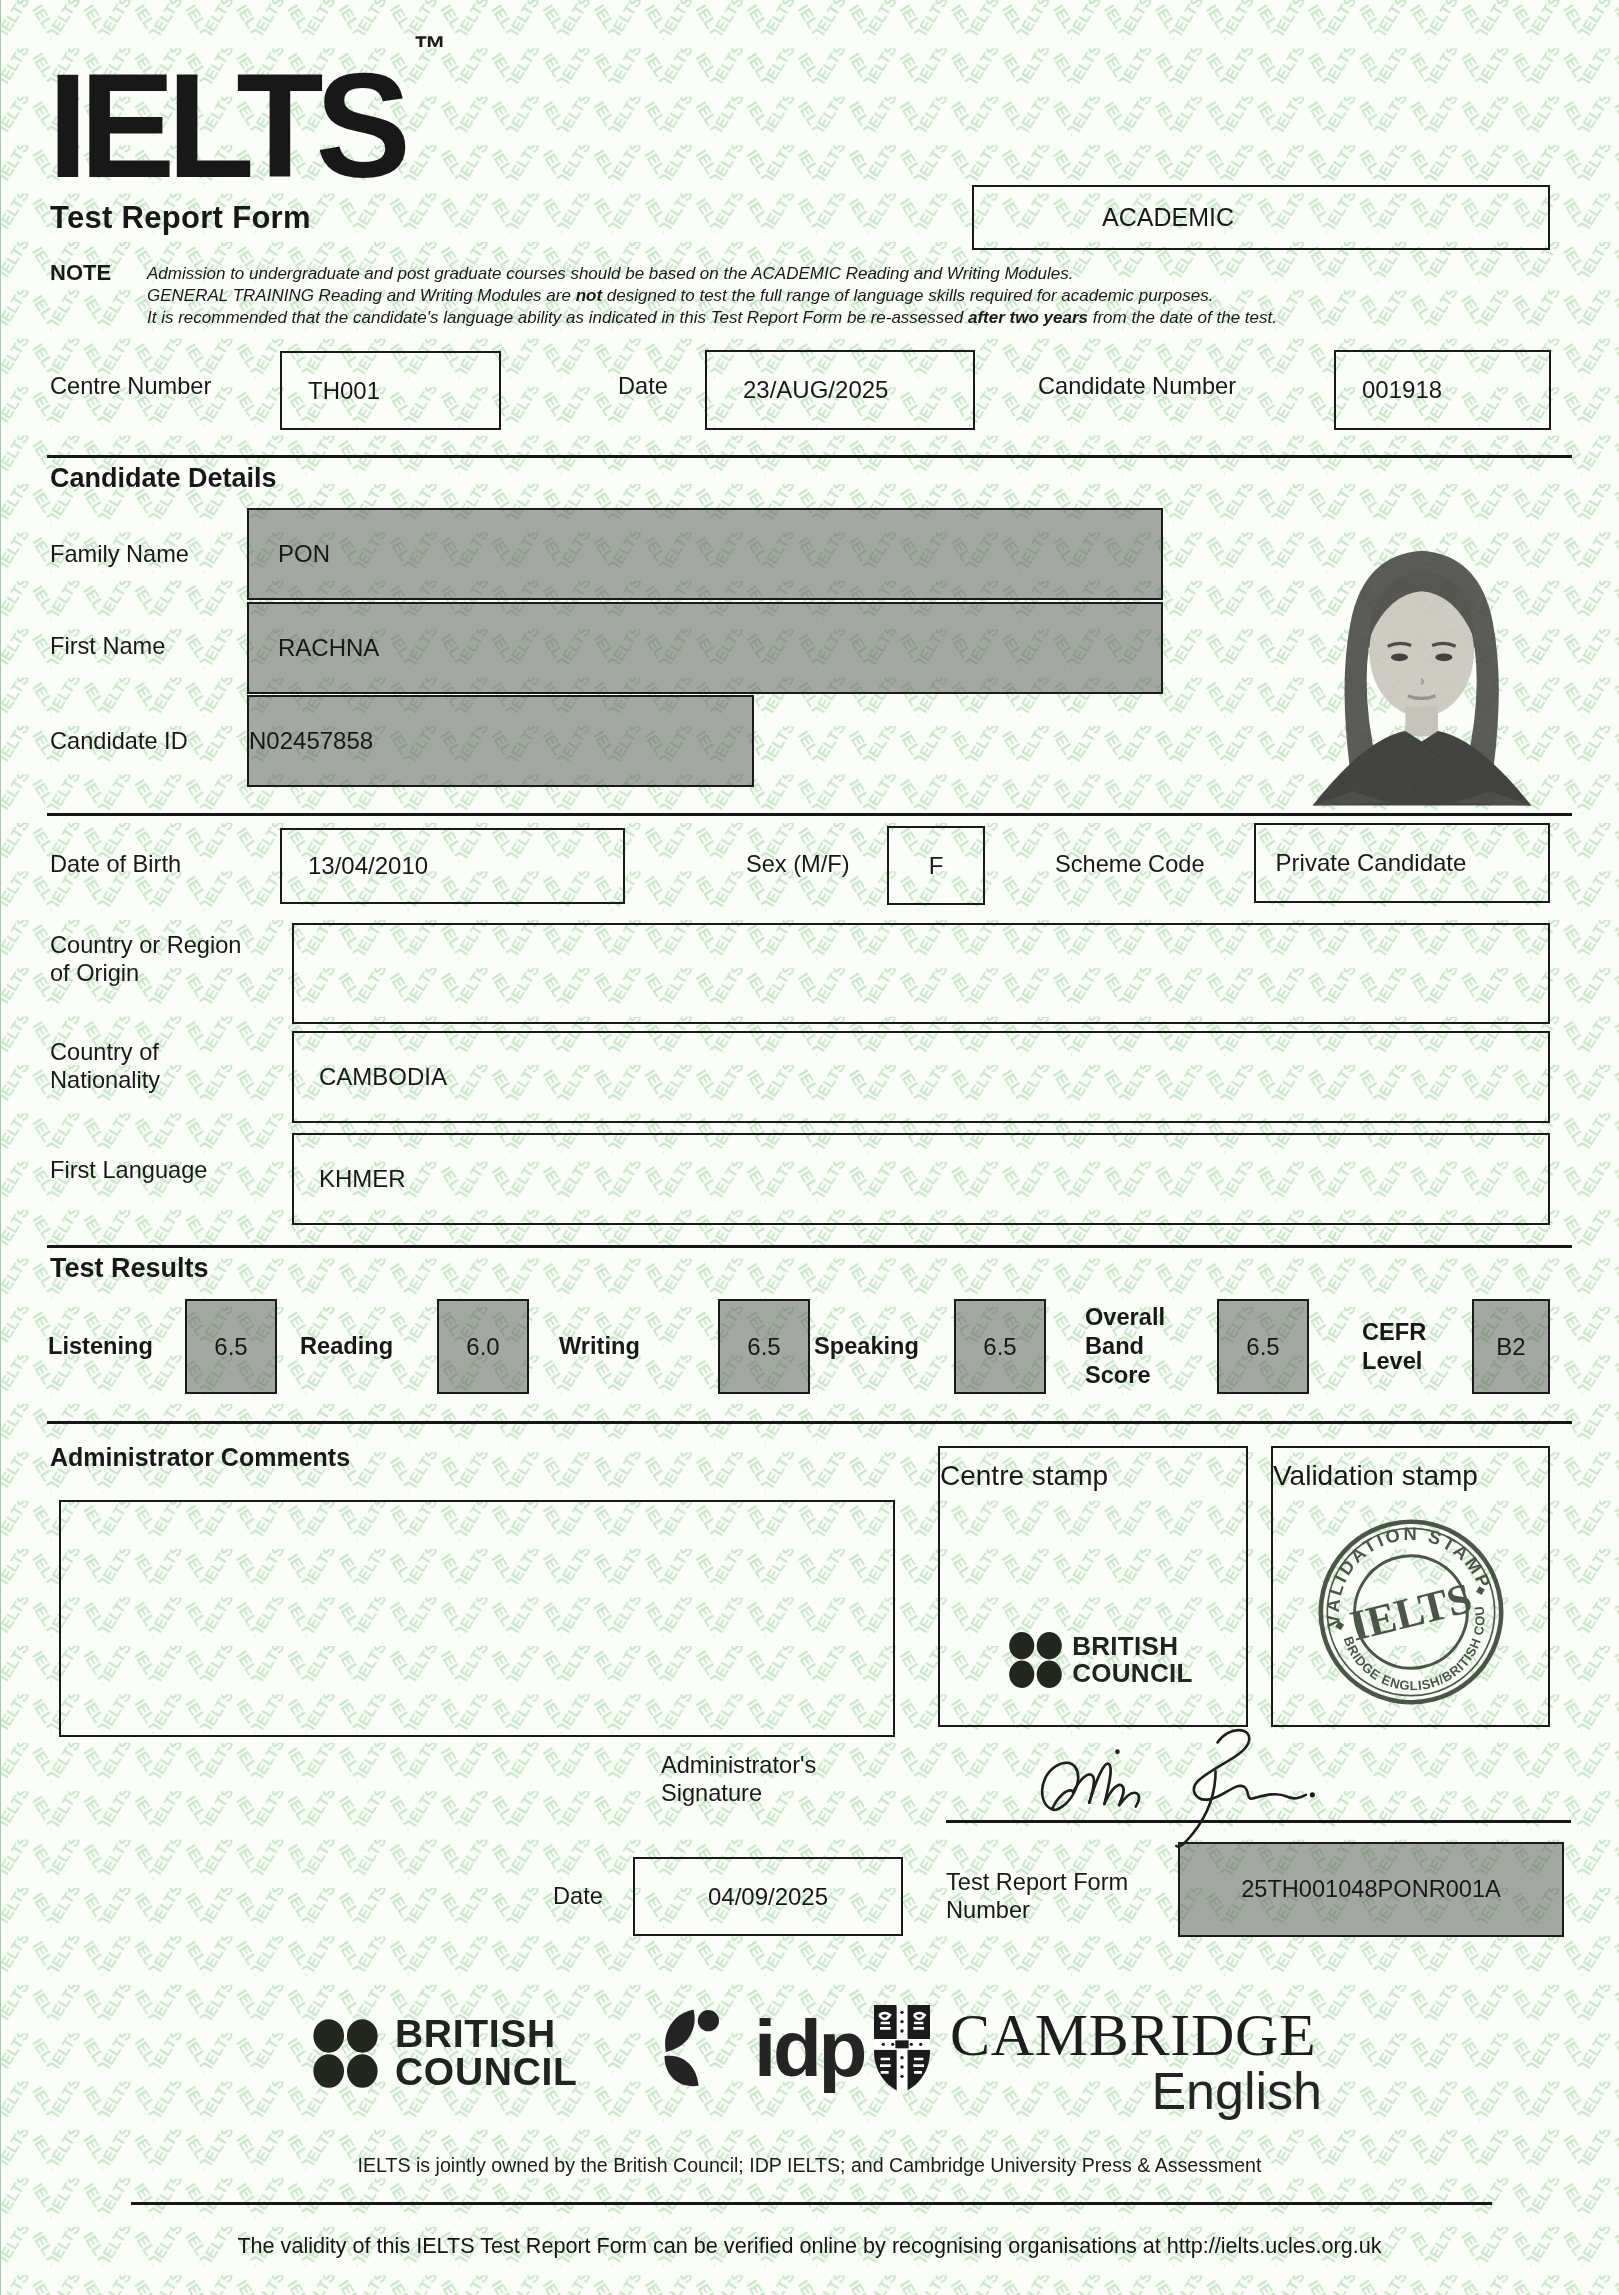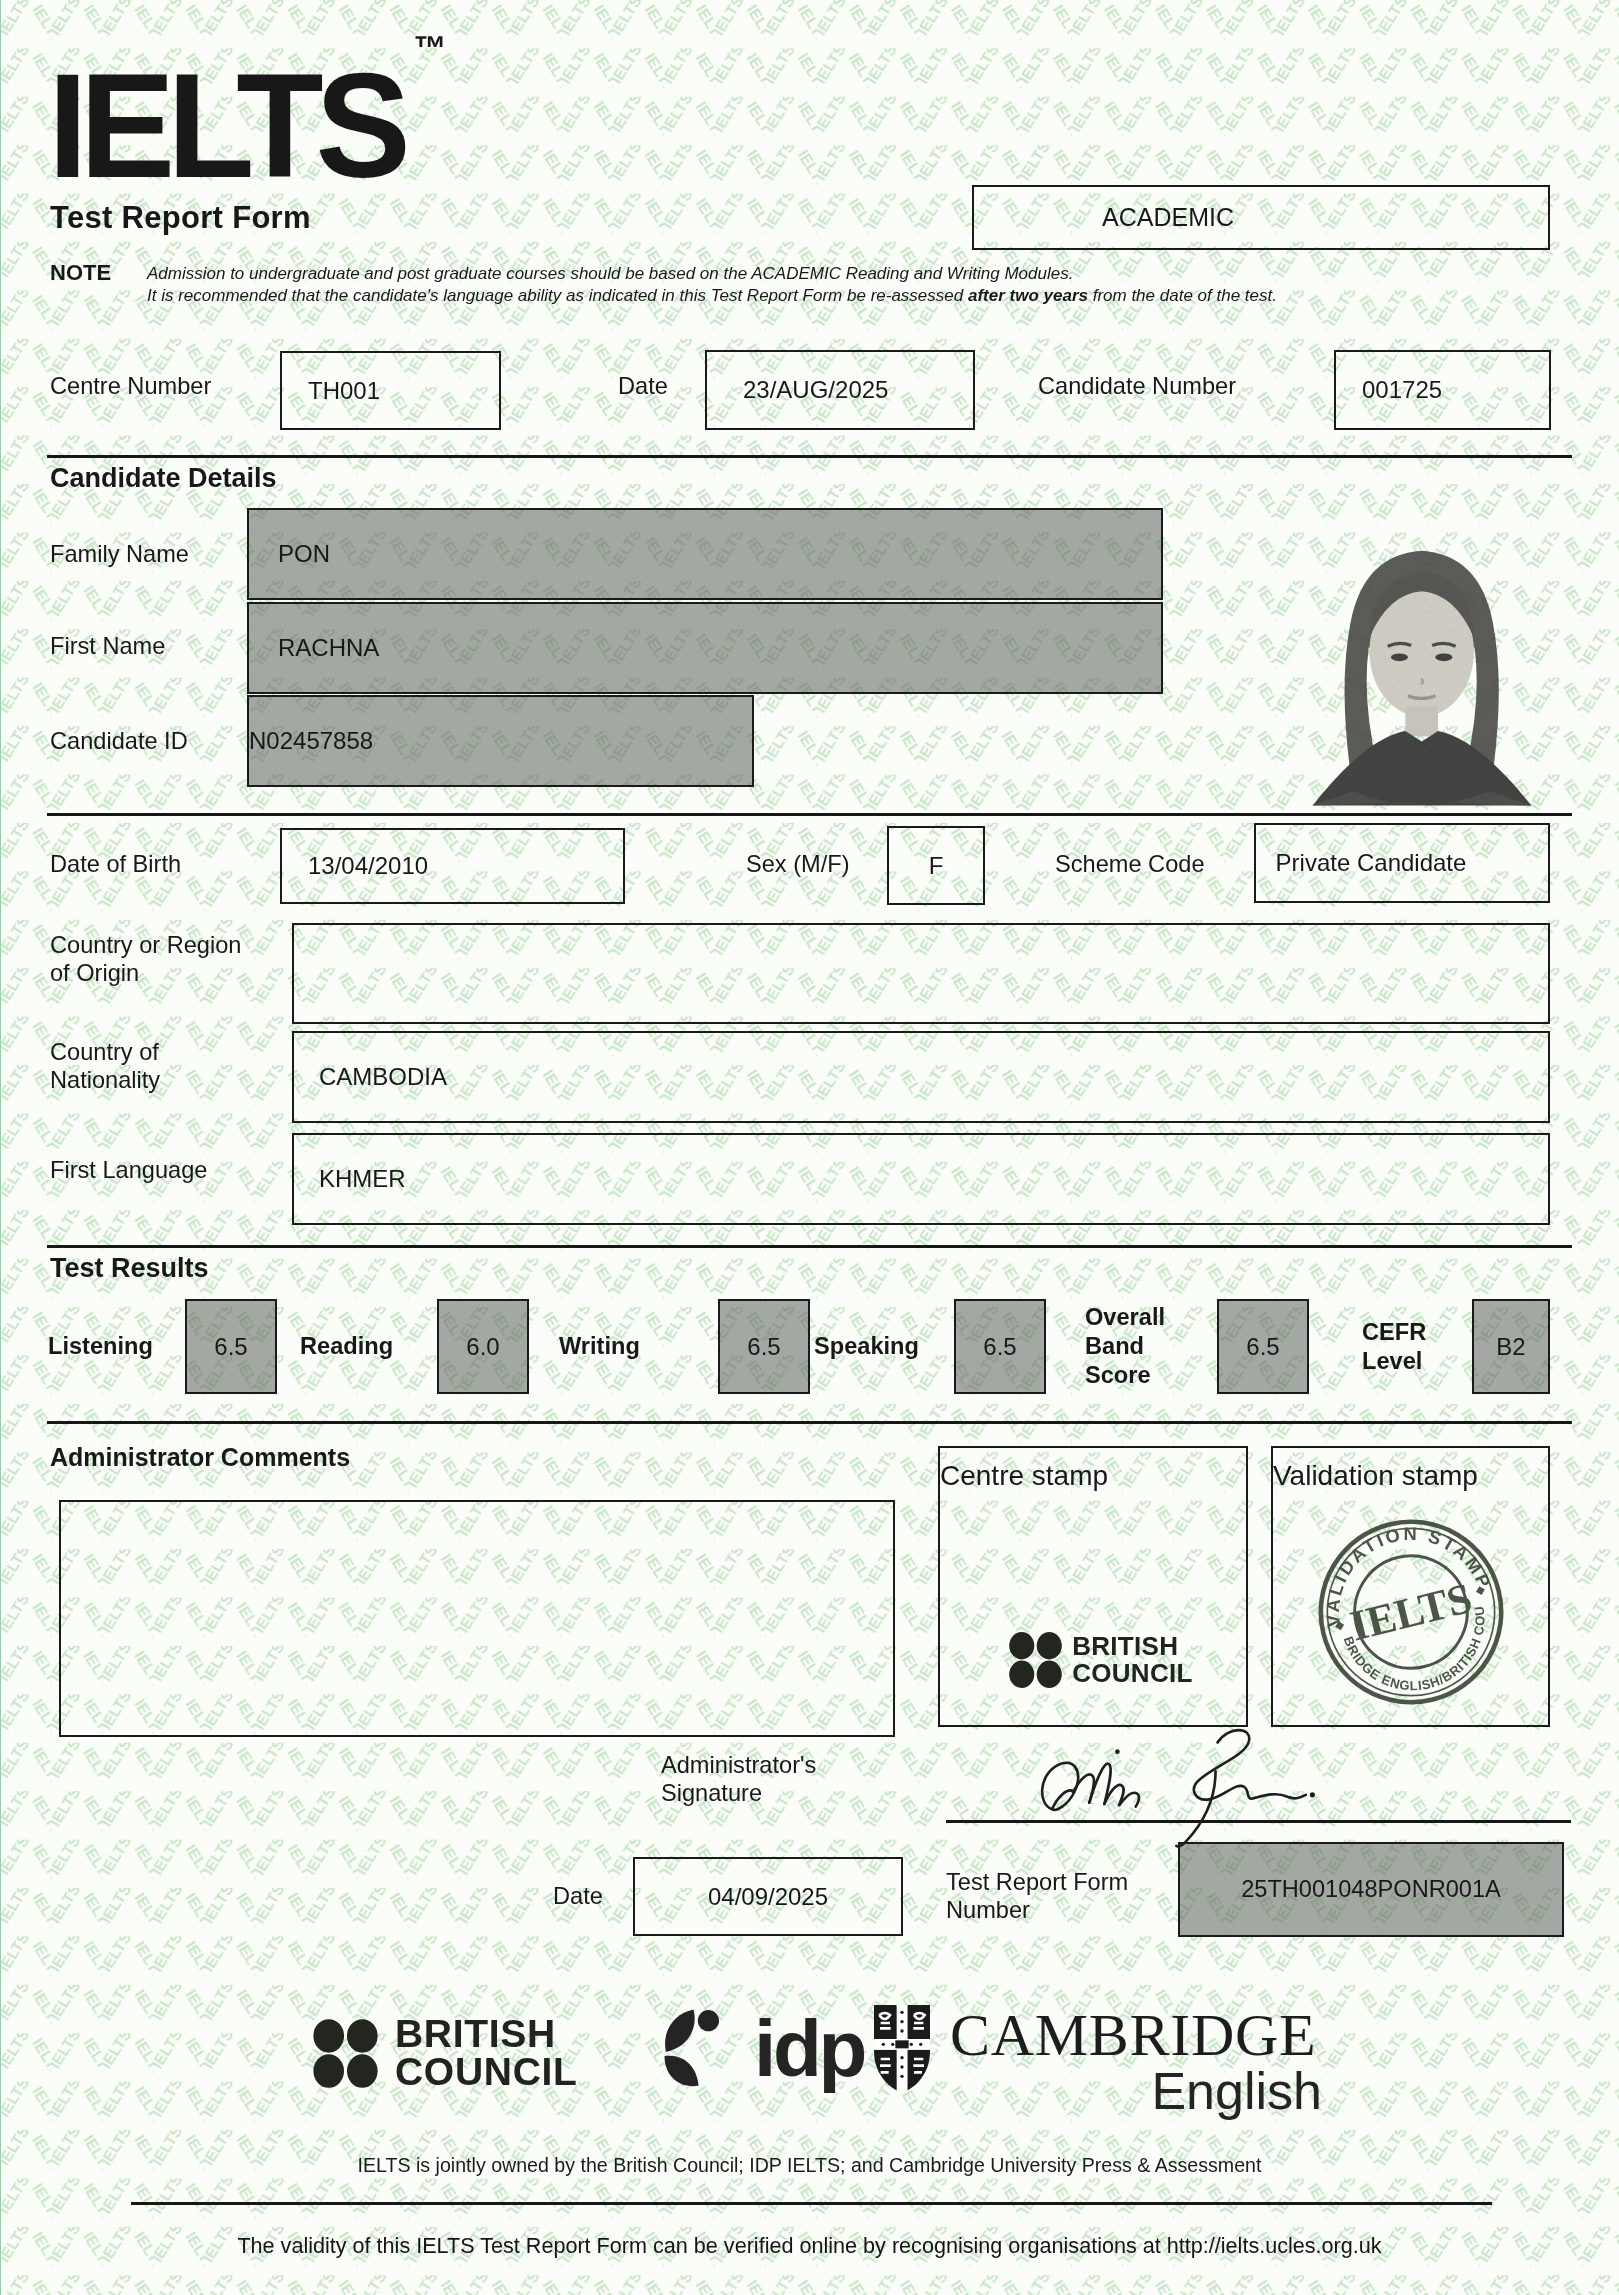--- a/index.html
+++ b/index.html
@@ -61,34 +61,35 @@
   </div>
   <div class="abs z trf-title" style="left:50px;top:200px;">Test Report Form</div>
 
   <div class="abs z box" style="left:972px;top:185px;width:578px;height:65px;padding-left:128px;font-size:25px;">
     <span>ACADEMIC</span>
   </div>
 
   <div class="abs z lbl b" style="left:50px;top:260px;font-size:22px;">NOTE</div>
   <div class="abs z" style="left:147px;top:263px;">
     <div class="note-line">Admission to undergraduate and post graduate courses should be based on the ACADEMIC Reading and Writing Modules.</div>
+    <div class="note-line"><span>GENERAL TRAINING Reading and Writing Modules are </span><span class="b">not</span><span> designed to test the full range of language skills required for academic purposes.</span></div>
     <div class="note-line"><span>It is recommended that the candidate's language ability as indicated in this Test Report Form be re-assessed </span><span class="b">after two years</span><span> from the date of the test.</span></div>
   </div>
 
   <div class="abs z lbl" style="left:50px;top:373px;">Centre Number</div>
   <div class="abs z box" style="left:280px;top:351px;width:221px;height:79px;padding-left:26px;">
     <span>TH001</span>
   </div>
   <div class="abs z lbl" style="left:618px;top:373px;">Date</div>
   <div class="abs z box" style="left:705px;top:350px;width:270px;height:80px;padding-left:36px;">
     <span>23/AUG/2025</span>
   </div>
   <div class="abs z lbl" style="left:1038px;top:373px;">Candidate Number</div>
   <div class="abs z box" style="left:1334px;top:350px;width:217px;height:80px;padding-left:26px;">
-    <span>001725</span>
+    <span>001918</span>
   </div>
 
   <div class="abs z hr" style="left:47px;top:455px;width:1525px;"></div>
 
   <div class="abs z sect" style="left:50px;top:463px;">Candidate Details</div>
 
   <div class="abs z lbl" style="left:50px;top:541px;">Family Name</div>
   <div class="abs z box gray" style="left:247px;top:508px;width:916px;height:92px;padding-left:29px;">
     <span>PON</span>
   </div>

